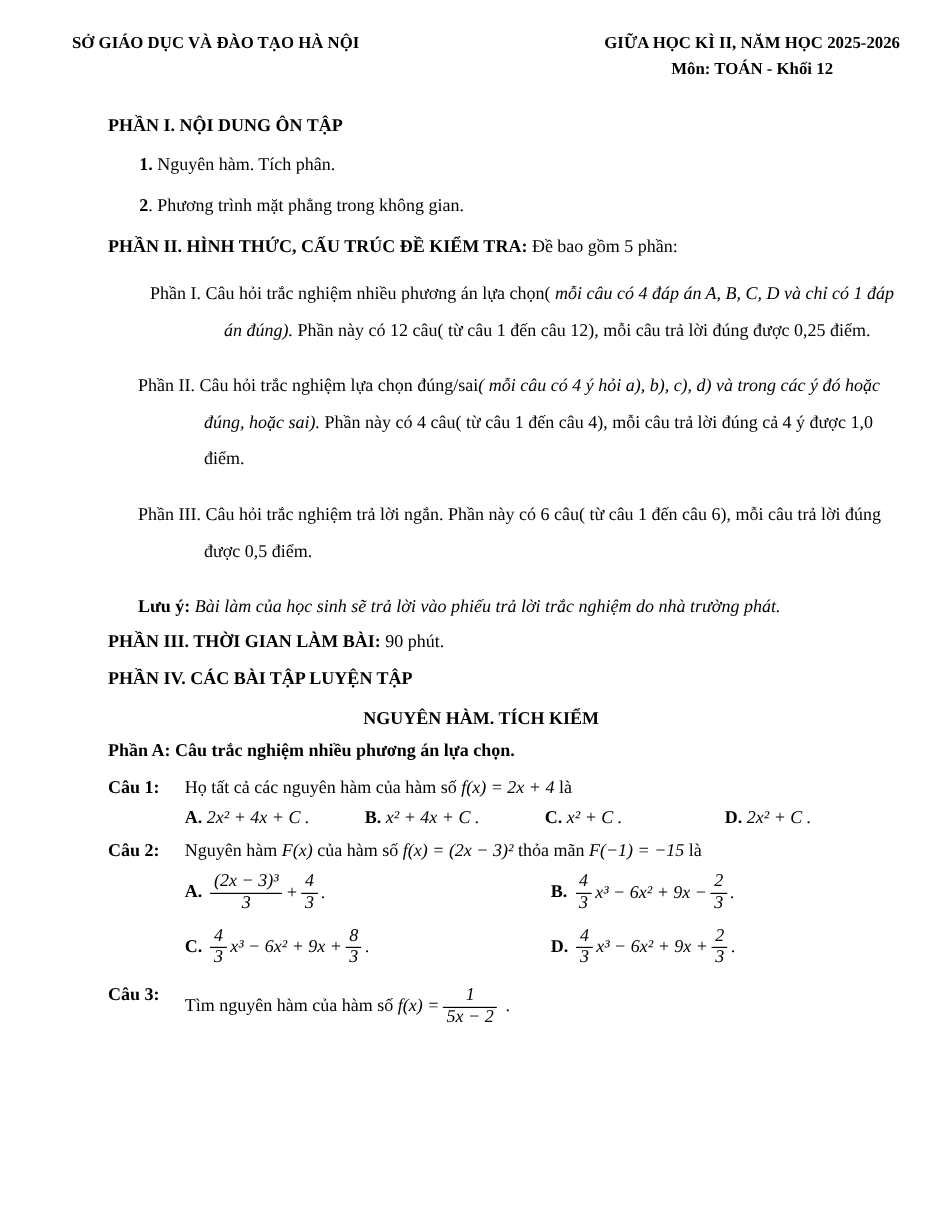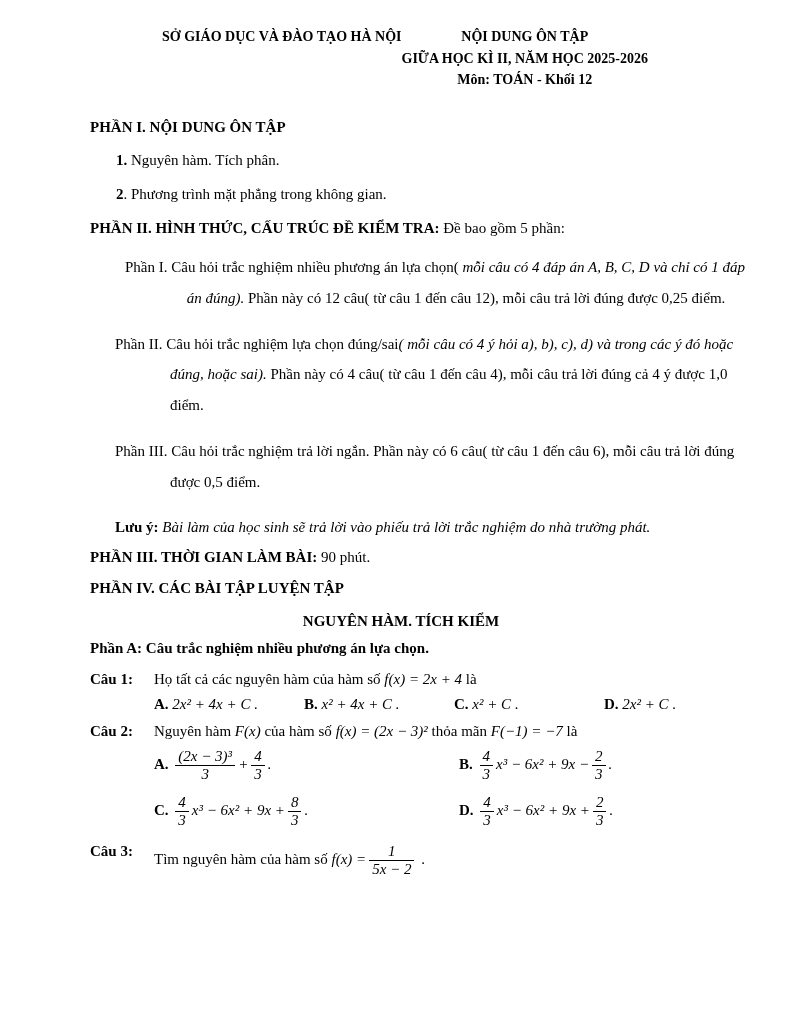--- a/index.html
+++ b/index.html
@@ -3,21 +3,21 @@
 <meta charset="utf-8">
 <style>
   html, body { margin: 0; padding: 0; background: #ffffff; }
   .page {
     width: 792px; height: 1024px; box-sizing: border-box;
     background: #ffffff; color: #000;
     font-family: "Liberation Serif", serif;
     padding: 26px 40px 0 60px; overflow: hidden;
   }
   .doc-header {
-    display: flex; justify-content: center; align-items: flex-start;
+    display: flex; justify-content: space-between; align-items: flex-start;
     font-weight: 700; font-size: 14px; 
   }
   .hdr-left  { text-align: center; line-height: 1.55; }
   .hdr-right { text-align: center; line-height: 1.55; padding-right: 2px; }
 
   .content { margin-left: 30px; font-size: 15px; margin-top: 28px; }
 
   .b { font-weight: 700; }
   .i { font-style: italic; }
   .m { font-style: italic; }
@@ -53,21 +53,20 @@
 </head>
 <body>
 
 <div class="page">
 
   <header class="doc-header">
     <div class="hdr-left">
       <div>SỞ GIÁO DỤC VÀ ĐÀO TẠO HÀ NỘI</div>
     </div>
     <div class="hdr-right">
-      <div>NỘI DUNG ÔN TẬP</div>
       <div>GIỮA HỌC KÌ II, NĂM HỌC 2025-2026</div>
       <div>Môn: TOÁN - Khối 12</div>
     </div>
   </header>
 
   <div class="content">
 
     <div class="sec-h">PHẦN I. NỘI DUNG ÔN TẬP</div>
 
     <div class="item"><span class="b">1.</span><span> Nguyên hàm. Tích phân.</span></div>
@@ -101,21 +100,21 @@
           <span class="cell"><span class="opt-label">B.</span> <span class="m">x² + 4x + C .</span></span>
           <span class="cell"><span class="opt-label">C.</span> <span class="m">x² + C .</span></span>
           <span class="cell"><span class="opt-label">D.</span> <span class="m">2x² + C .</span></span>
         </div>
       </div>
     </div>
 
     <div class="q">
       <div class="q-label">Câu 2:</div>
       <div class="q-body">
-        <div class="q-line"><span>Nguyên hàm </span><span class="m">F(x)</span><span> của hàm số </span><span class="m">f(x) = (2x − 3)²</span><span> thỏa mãn </span><span class="m">F(−1) = −7</span><span> là</span></div>
+        <div class="q-line"><span>Nguyên hàm </span><span class="m">F(x)</span><span> của hàm số </span><span class="m">f(x) = (2x − 3)²</span><span> thỏa mãn </span><span class="m">F(−1) = −15</span><span> là</span></div>
 
         <div class="optgrid">
 
           <span class="optcell">
             <span class="opt-label">A.</span>
             <span class="m"><span class="frac"><span class="num">(2x − 3)³</span><span class="den">3</span></span><span>+</span><span class="frac"><span class="num">4</span><span class="den">3</span></span><span>.</span></span>
           </span>
 
           <span class="optcell">
             <span class="opt-label">B.</span>

